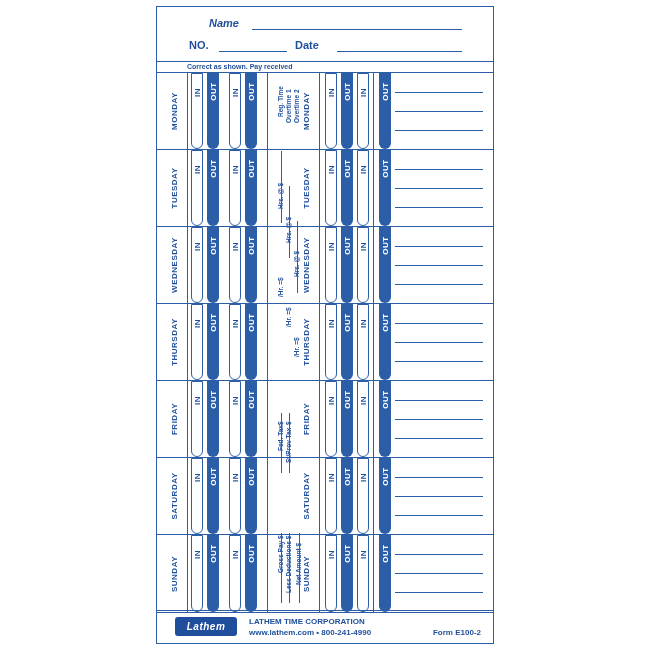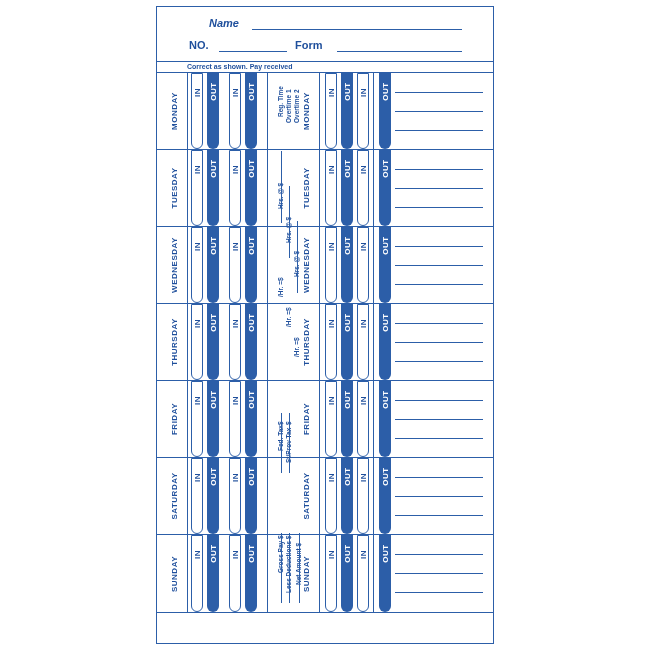--- a/index.html
+++ b/index.html
@@ -142,21 +142,21 @@
 </head>
 <body>
 
 <div class="card">
 
   <div class="hdr">
     <div class="row lbl-name">Name</div>
     <div class="rule rule-name"></div>
     <div class="row lbl-no">NO.</div>
     <div class="rule rule-no"></div>
-    <div class="row lbl-date">Form</div>
+    <div class="row lbl-date">Date</div>
     <div class="rule rule-date"></div>
   </div>
 
   <div class="subhdr">
     <span>Correct as shown.  Pay received</span>
   </div>
 
   <div class="grid">
 
     <div class="vline" style="left:30px"></div>
@@ -457,14 +457,20 @@
       <div class="payline" style="left:132px;top:185px;width:72px"></div>
       <div class="payline" style="left:140px;top:220px;width:72px"></div>
       <div class="payline" style="left:124px;top:400px;width:60px"></div>
       <div class="payline" style="left:132px;top:400px;width:60px"></div>
       <div class="payline" style="left:124px;top:530px;width:70px"></div>
       <div class="payline" style="left:132px;top:530px;width:70px"></div>
       <div class="payline" style="left:142px;top:530px;width:70px"></div>
     </div>
   </div>
 
+  <div class="footer">
+    <div class="logo">Lathem</div>
+    <div class="foot-l1">LATHEM TIME CORPORATION</div>
+    <div class="foot-l2">www.lathem.com   •   800-241-4990</div>
+    <div class="foot-form">Form E100-2</div>
+  </div>
 
 </div>
 
 </body></html>

